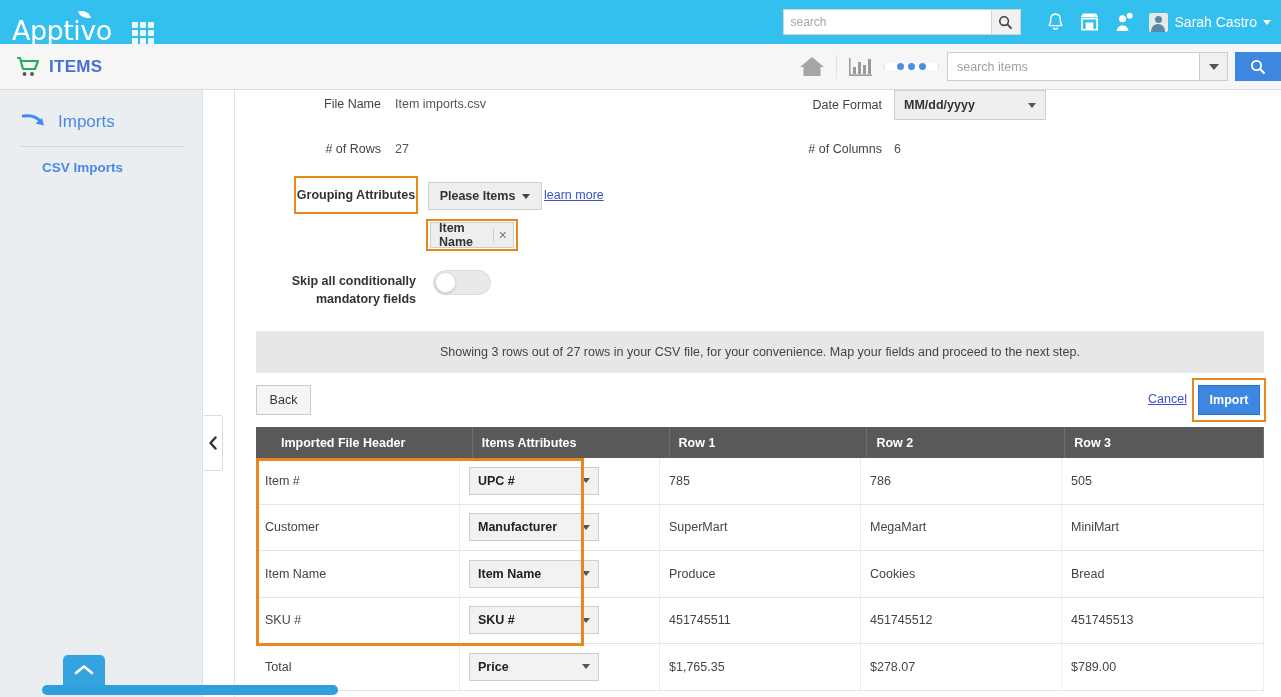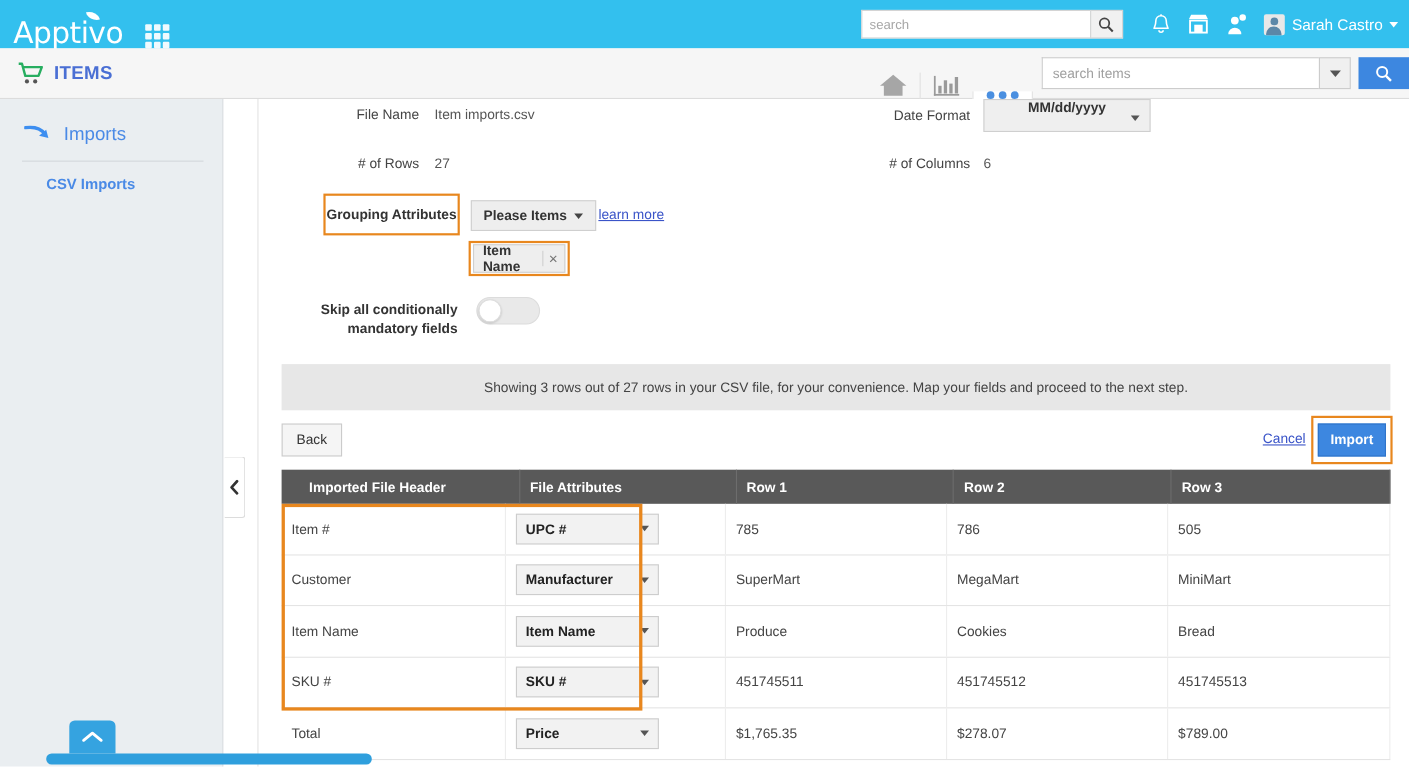--- a/index.html
+++ b/index.html
@@ -75,21 +75,21 @@
   .subbar {
     position: absolute; left: 0; top: 44px; width: 1281px; height: 46px;
     background: #f6f6f6; border-bottom: 1px solid #dcdcdc;
     display: flex; align-items: center;
   }
   .cart-ico { margin-left: 16px; width: 24px; height: 22px; position: relative; }
   .module-title {
     margin-left: 9px; font-size: 17px; font-weight: bold; color: #4a6fd4;
     letter-spacing: .3px;
   }
-  .subbar-right { margin-left: auto; display: flex; align-items: flex-end; height: 46px; }
+  .subbar-right { margin-left: auto; display: flex; align-items: center; height: 46px; }
   .sb-ico {
     width: 48px; display: flex; align-items: center; justify-content: center;
     border-left: 1px solid #e2e2e2; cursor: pointer;
   }
   .sb-ico.dots { width: 55px; background: #fff; border-right: 1px solid #e2e2e2; }
   .sb-ico.first { border-left: none; }
   .dots i { width: 7px; height: 7px; border-radius: 50%; background: #4a8fe0; display: inline-block; margin: 0 2px; }
   .item-search {
     display: flex; align-items: stretch; height: 29px; align-self: center; margin-left: 8px;
   }
@@ -139,21 +139,21 @@
     position: absolute; left: 236px; top: 90px; width: 1045px; height: 607px;
     background: #fff; overflow: hidden;
   }
 
   .frow { position: absolute; display: flex; align-items: center; }
   .flabel { font-size: 12.5px; color: #444; text-align: right; }
   .fvalue { font-size: 12.5px; color: #555; }
 
   .dateSel {
     width: 152px; height: 30px; background: #efefef; border: 1px solid #cfcfcf;
-    display: flex; align-items: center; padding: 0 9px; cursor: pointer; flex-direction: column;
+    display: flex; align-items: center; padding: 0 9px; cursor: pointer;
   }
   .dateSel .txt { font-size: 12.5px; color: #333; font-weight: bold; }
   .dateSel .car { margin-left: auto; border-left: 4px solid transparent; border-right: 4px solid transparent; border-top: 5px solid #555; }
 
   .hl { border: 2px solid #e8871e; }
 
   .glabelbox {
     position: absolute; left: 294px; top: 176px; width: 124px; height: 38px;
     display: flex; align-items: center; justify-content: center;
   }
@@ -448,21 +448,21 @@
 
     <div class="backBtn">Back</div>
     <div class="cancelLink">Cancel</div>
     <div class="importWrap hl">
       <div class="importBtn">Import</div>
     </div>
 
     <div class="tbl">
       <div class="thead">
         <div class="th c1">Imported File Header</div>
-        <div class="th c2">File Attributes</div>
+        <div class="th c2">Items Attributes</div>
         <div class="th c3">Row 1</div>
         <div class="th c4">Row 2</div>
         <div class="th c5">Row 3</div>
       </div>
       <div class="tbody">
 
         <div class="tr">
           <div class="td c1">Item #</div>
           <div class="td c2">
             <div class="attrSel">

